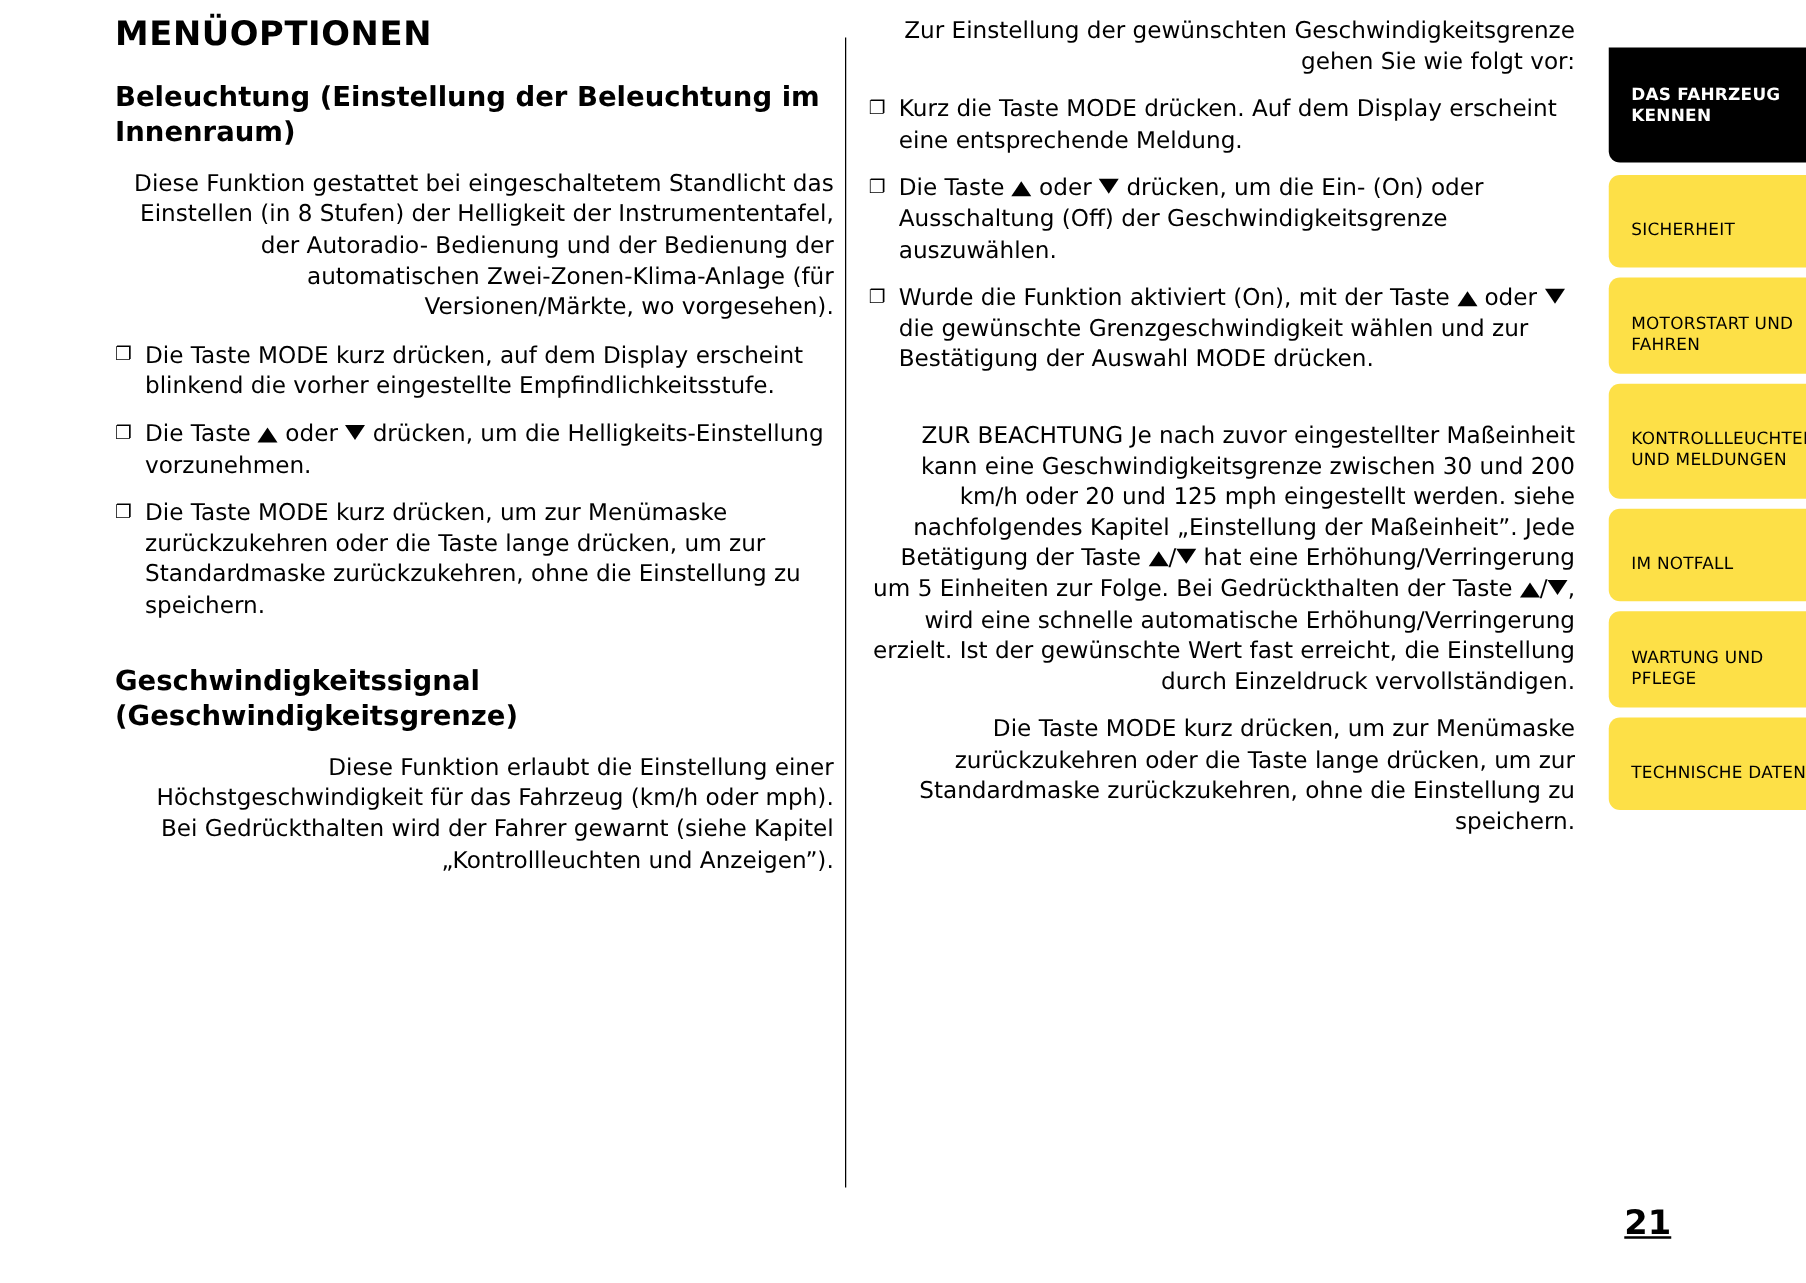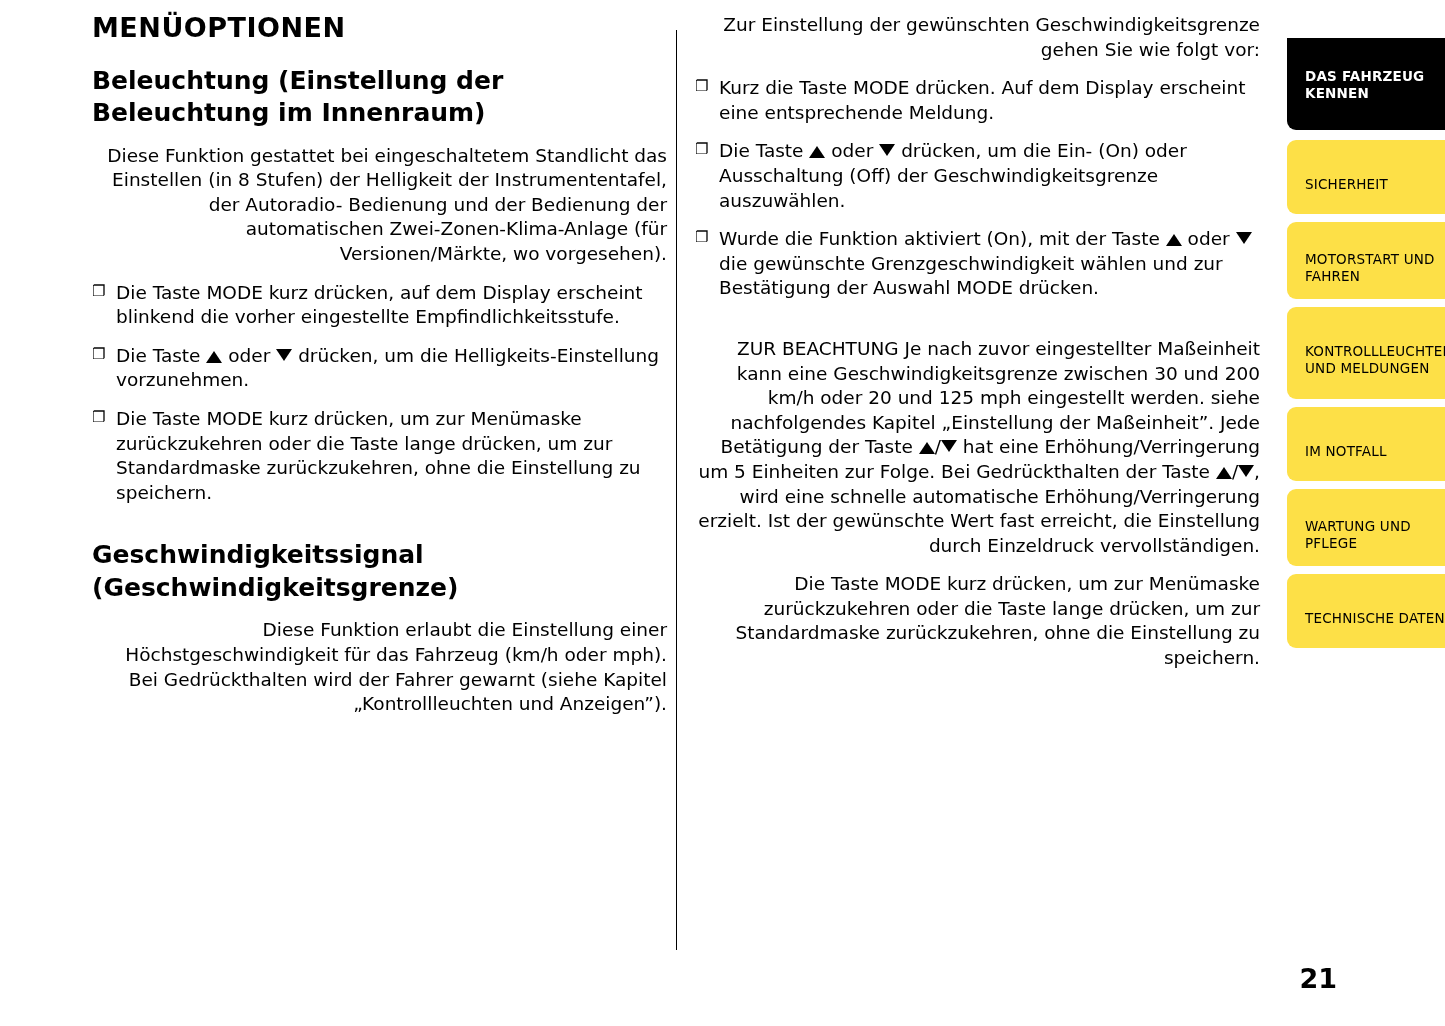--- a/index.html
+++ b/index.html
@@ -38,21 +38,21 @@
   h1.page-title {
     font-family: "DejaVu Sans", sans-serif;
     font-size: 27px;
     font-weight: bold;
     letter-spacing: 0.5px;
     margin: 0 0 22px 0;
     line-height: 1.1;
   }
 
   h2.section-title {
-    font-size: 25px;
+    font-size: 22px;
     font-weight: bold;
     line-height: 1.30;
     margin: 0 0 14px 0;
   }
   h2.section-title.spaced { margin-top: 34px; }
 
   p.para {
     font-size: 18.5px;
     line-height: 1.33;
     margin: 0 0 14px 0;
@@ -123,20 +123,21 @@
     color: #000000;
   }
   .tab.tall { min-height: 92px; }
 
   .page-number {
     position: absolute;
     right: 108px;
     bottom: 32px;
     font-size: 27px;
     font-weight: bold;
+    text-decoration: underline;
   }
 </style>
 </head>
 <body>
 
 <div class="page">
 
   <div class="rule"></div>
 
   <div class="col col-left">

